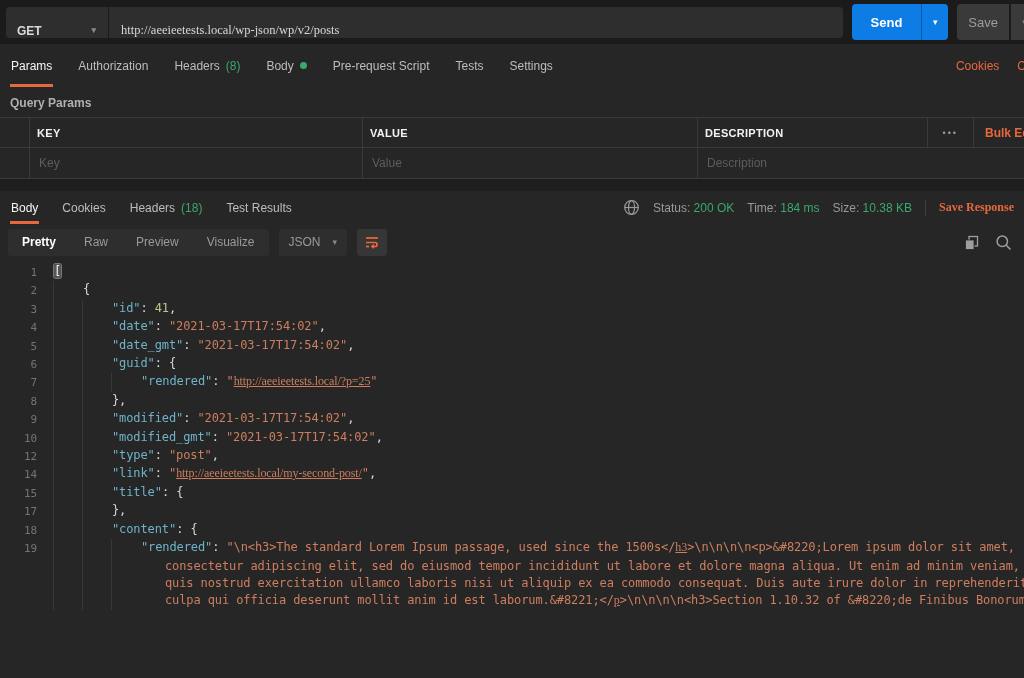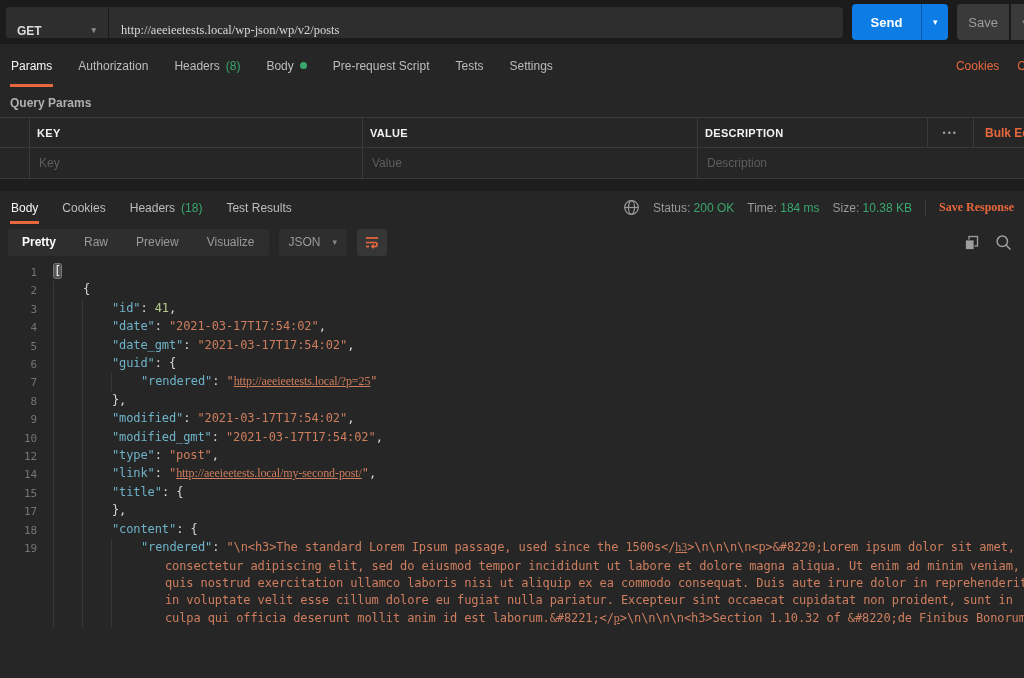--- a/index.html
+++ b/index.html
@@ -258,15 +258,14 @@
     <div class="cl"><div class="ln">9</div><div class="cc" style="padding-left: 75px;"><span class="guide" style="left: 16px;"></span><span class="guide" style="left: 45px;"></span><span class="k">"modified"</span><span class="p">: </span><span class="s">"2021-03-17T17:54:02"</span><span class="p">,</span></div></div>
     <div class="cl"><div class="ln">10</div><div class="cc" style="padding-left: 75px;"><span class="guide" style="left: 16px;"></span><span class="guide" style="left: 45px;"></span><span class="k">"modified_gmt"</span><span class="p">: </span><span class="s">"2021-03-17T17:54:02"</span><span class="p">,</span></div></div>
     <div class="cl"><div class="ln">12</div><div class="cc" style="padding-left: 75px;"><span class="guide" style="left: 16px;"></span><span class="guide" style="left: 45px;"></span><span class="k">"type"</span><span class="p">: </span><span class="s">"post"</span><span class="p">,</span></div></div>
     <div class="cl"><div class="ln">14</div><div class="cc" style="padding-left: 75px;"><span class="guide" style="left: 16px;"></span><span class="guide" style="left: 45px;"></span><span class="k">"link"</span><span class="p">: </span><span class="s">"</span><span class="su">http://aeeieetests.local/my-second-post/</span><span class="s">"</span><span class="p">,</span></div></div>
     <div class="cl"><div class="ln">15</div><div class="cc" style="padding-left: 75px;"><span class="guide" style="left: 16px;"></span><span class="guide" style="left: 45px;"></span><span class="k">"title"</span><span class="p">: </span><span class="p">{</span></div></div>
     <div class="cl"><div class="ln">17</div><div class="cc" style="padding-left: 75px;"><span class="guide" style="left: 16px;"></span><span class="guide" style="left: 45px;"></span><span class="p">},</span></div></div>
     <div class="cl"><div class="ln">18</div><div class="cc" style="padding-left: 75px;"><span class="guide" style="left: 16px;"></span><span class="guide" style="left: 45px;"></span><span class="k">"content"</span><span class="p">: </span><span class="p">{</span></div></div>
     <div class="cl"><div class="ln">19</div><div class="cc" style="padding-left: 104px;"><span class="guide" style="left: 16px;"></span><span class="guide" style="left: 45px;"></span><span class="guide" style="left: 74px;"></span><span class="k">"rendered"</span><span class="p">: </span><span class="s">"\n&lt;h3&gt;The standard Lorem Ipsum passage, used since the 1500s&lt;/</span><span class="su">h3</span><span class="s">&gt;\n\n\n\n&lt;p&gt;&amp;#8220;Lorem ipsum dolor sit amet,</span></div></div>
     <div class="cl"><div class="ln"></div><div class="cc" style="padding-left: 128px;"><span class="guide" style="left: 16px;"></span><span class="guide" style="left: 45px;"></span><span class="guide" style="left: 74px;"></span><span class="s">consectetur adipiscing elit, sed do eiusmod tempor incididunt ut labore et dolore magna aliqua. Ut enim ad minim veniam,</span></div></div>
     <div class="cl"><div class="ln"></div><div class="cc" style="padding-left: 128px;"><span class="guide" style="left: 16px;"></span><span class="guide" style="left: 45px;"></span><span class="guide" style="left: 74px;"></span><span class="s">quis nostrud exercitation ullamco laboris nisi ut aliquip ex ea commodo consequat. Duis aute irure dolor in reprehenderit</span></div></div>
-    <div class="cl"><div class="ln"></div><div class="cc" style="padding-left: 128px;"><span class="guide" style="left: 16px;"></span><span class="guide" style="left: 45px;"></span><span class="guide" style="left: 74px;"></span><span class="s">in voluptate velit esse cillum dolore eu fugiat nulla pariatur. Excepteur sint occaecat cupidatat non proident, sunt in</span></div></div>
     <div class="cl"><div class="ln"></div><div class="cc" style="padding-left: 128px;"><span class="guide" style="left: 16px;"></span><span class="guide" style="left: 45px;"></span><span class="guide" style="left: 74px;"></span><span class="s">culpa qui officia deserunt mollit anim id est laborum.&amp;#8221;&lt;/</span><span class="su">p</span><span class="s">&gt;\n\n\n\n&lt;h3&gt;Section 1.10.32 of &amp;#8220;de Finibus Bonorum</span></div></div>
   </div>
 
 </body></html>

